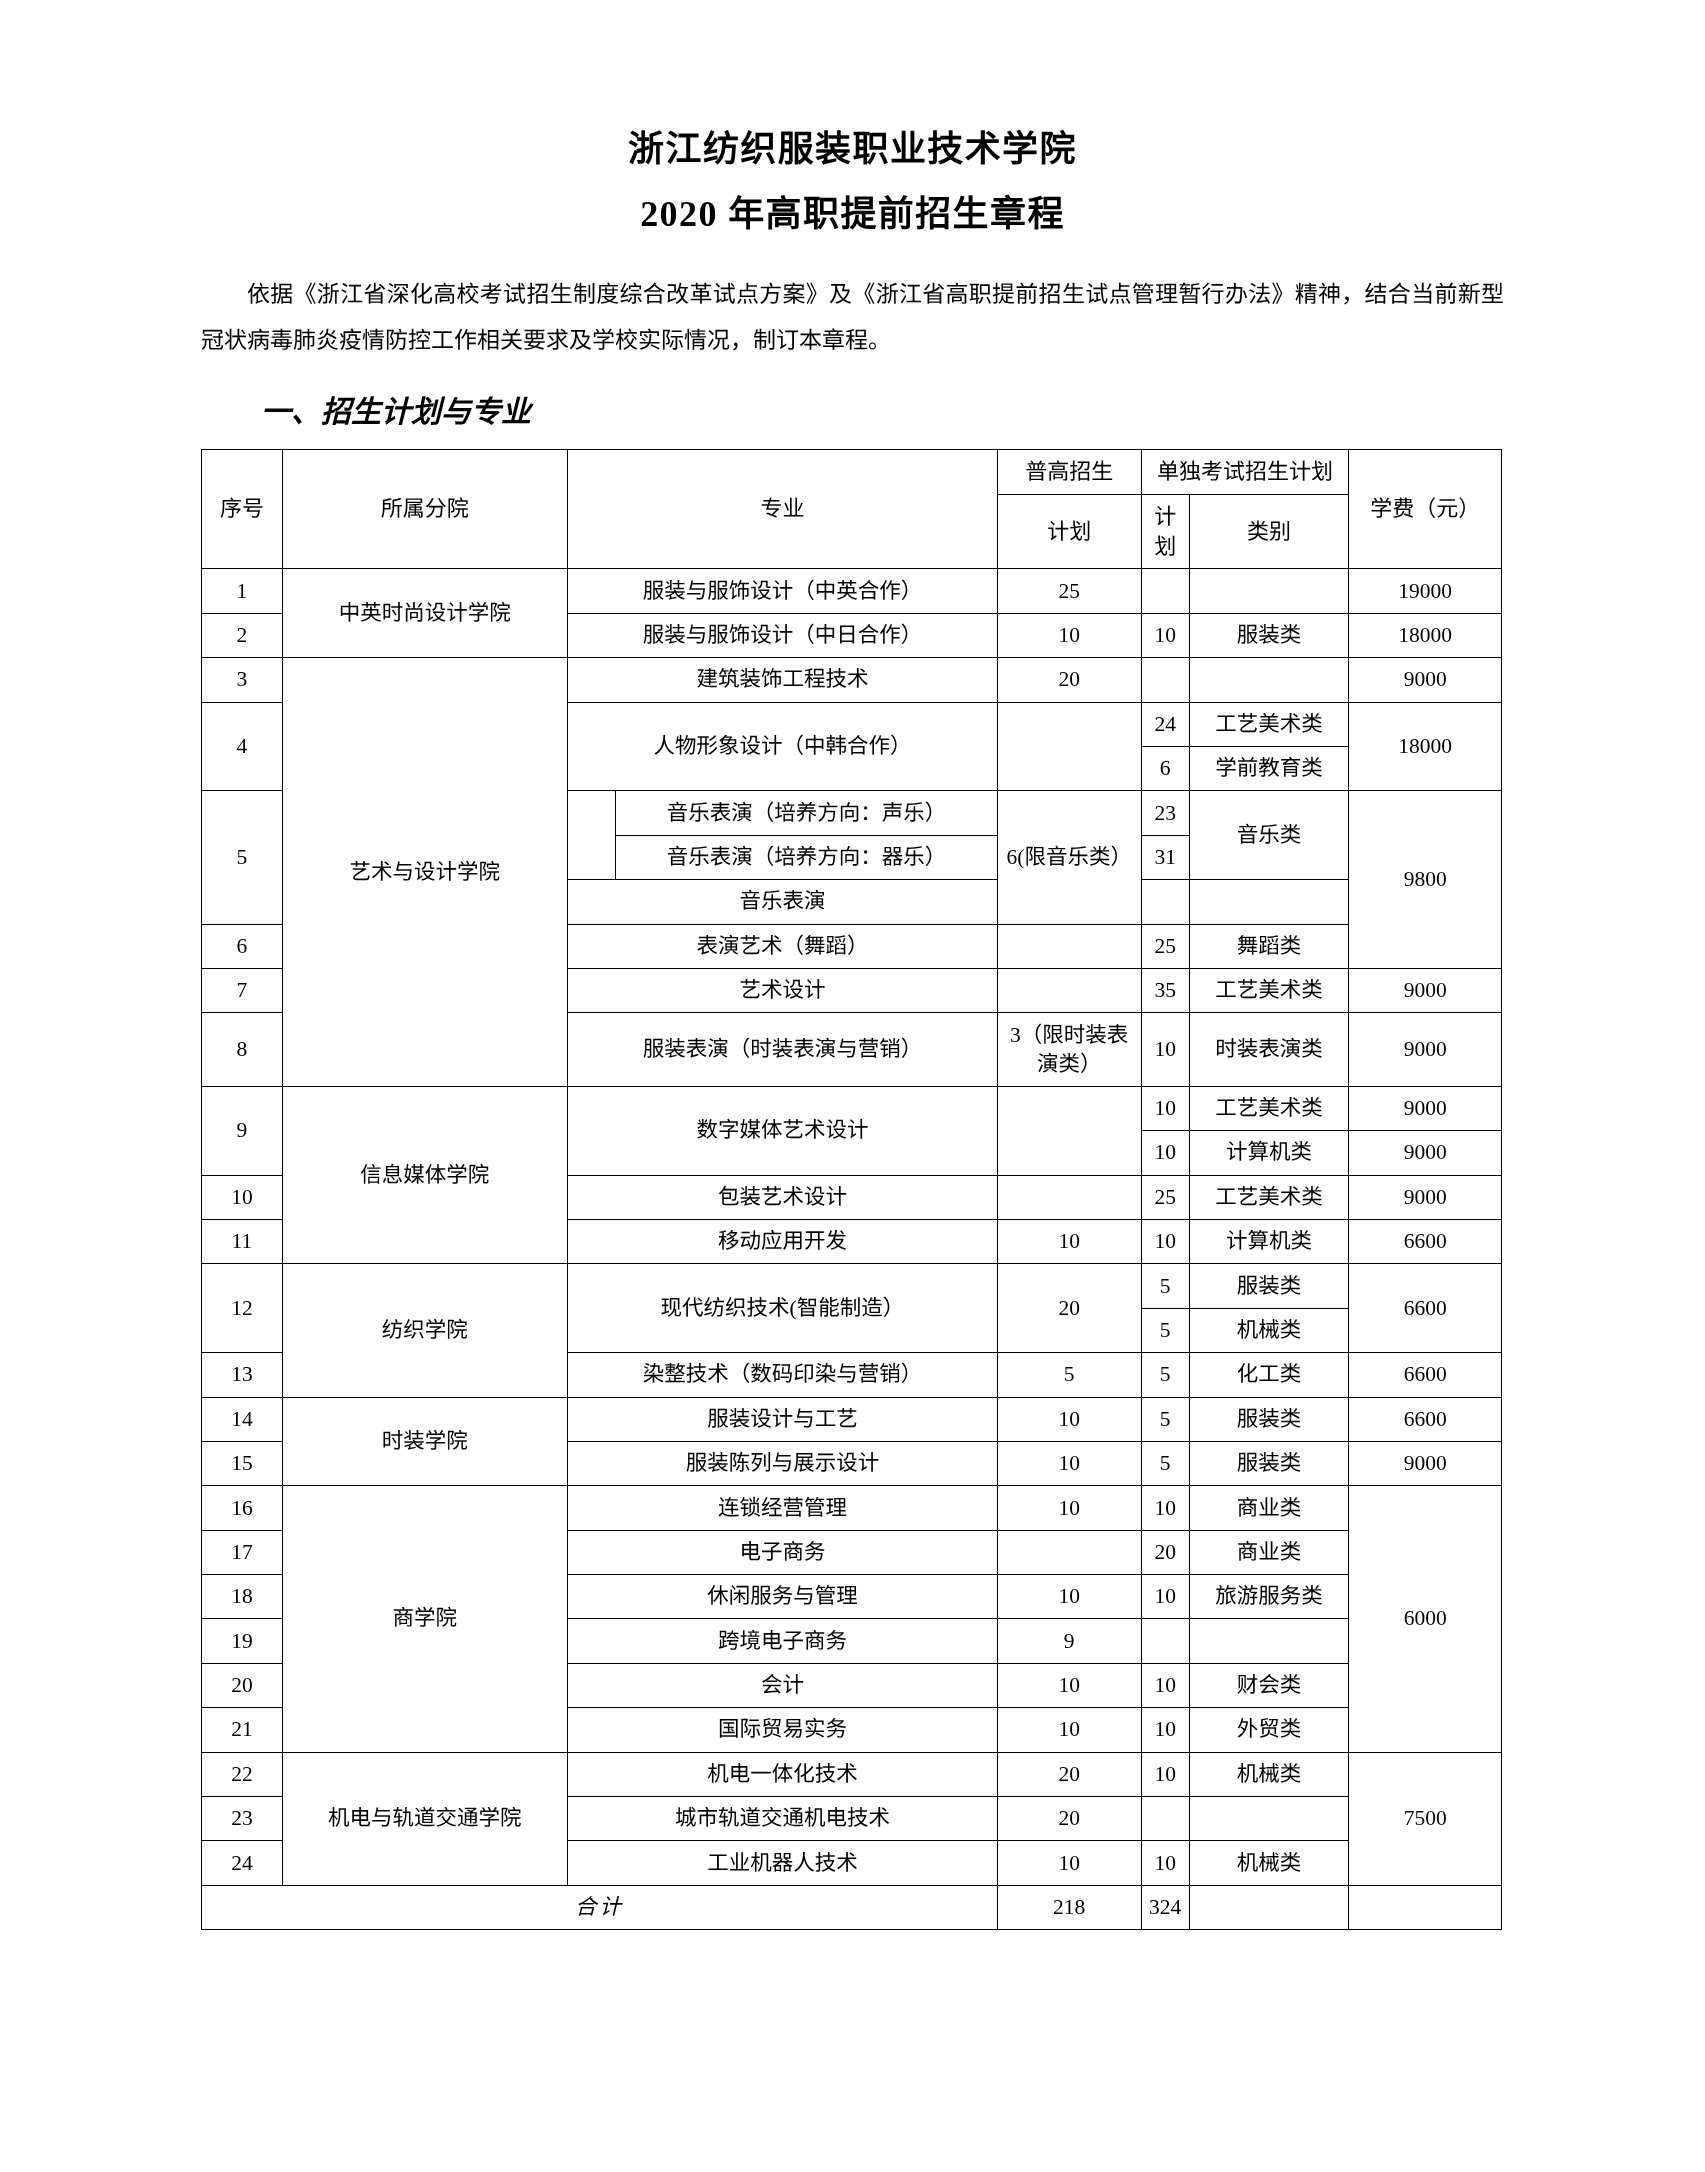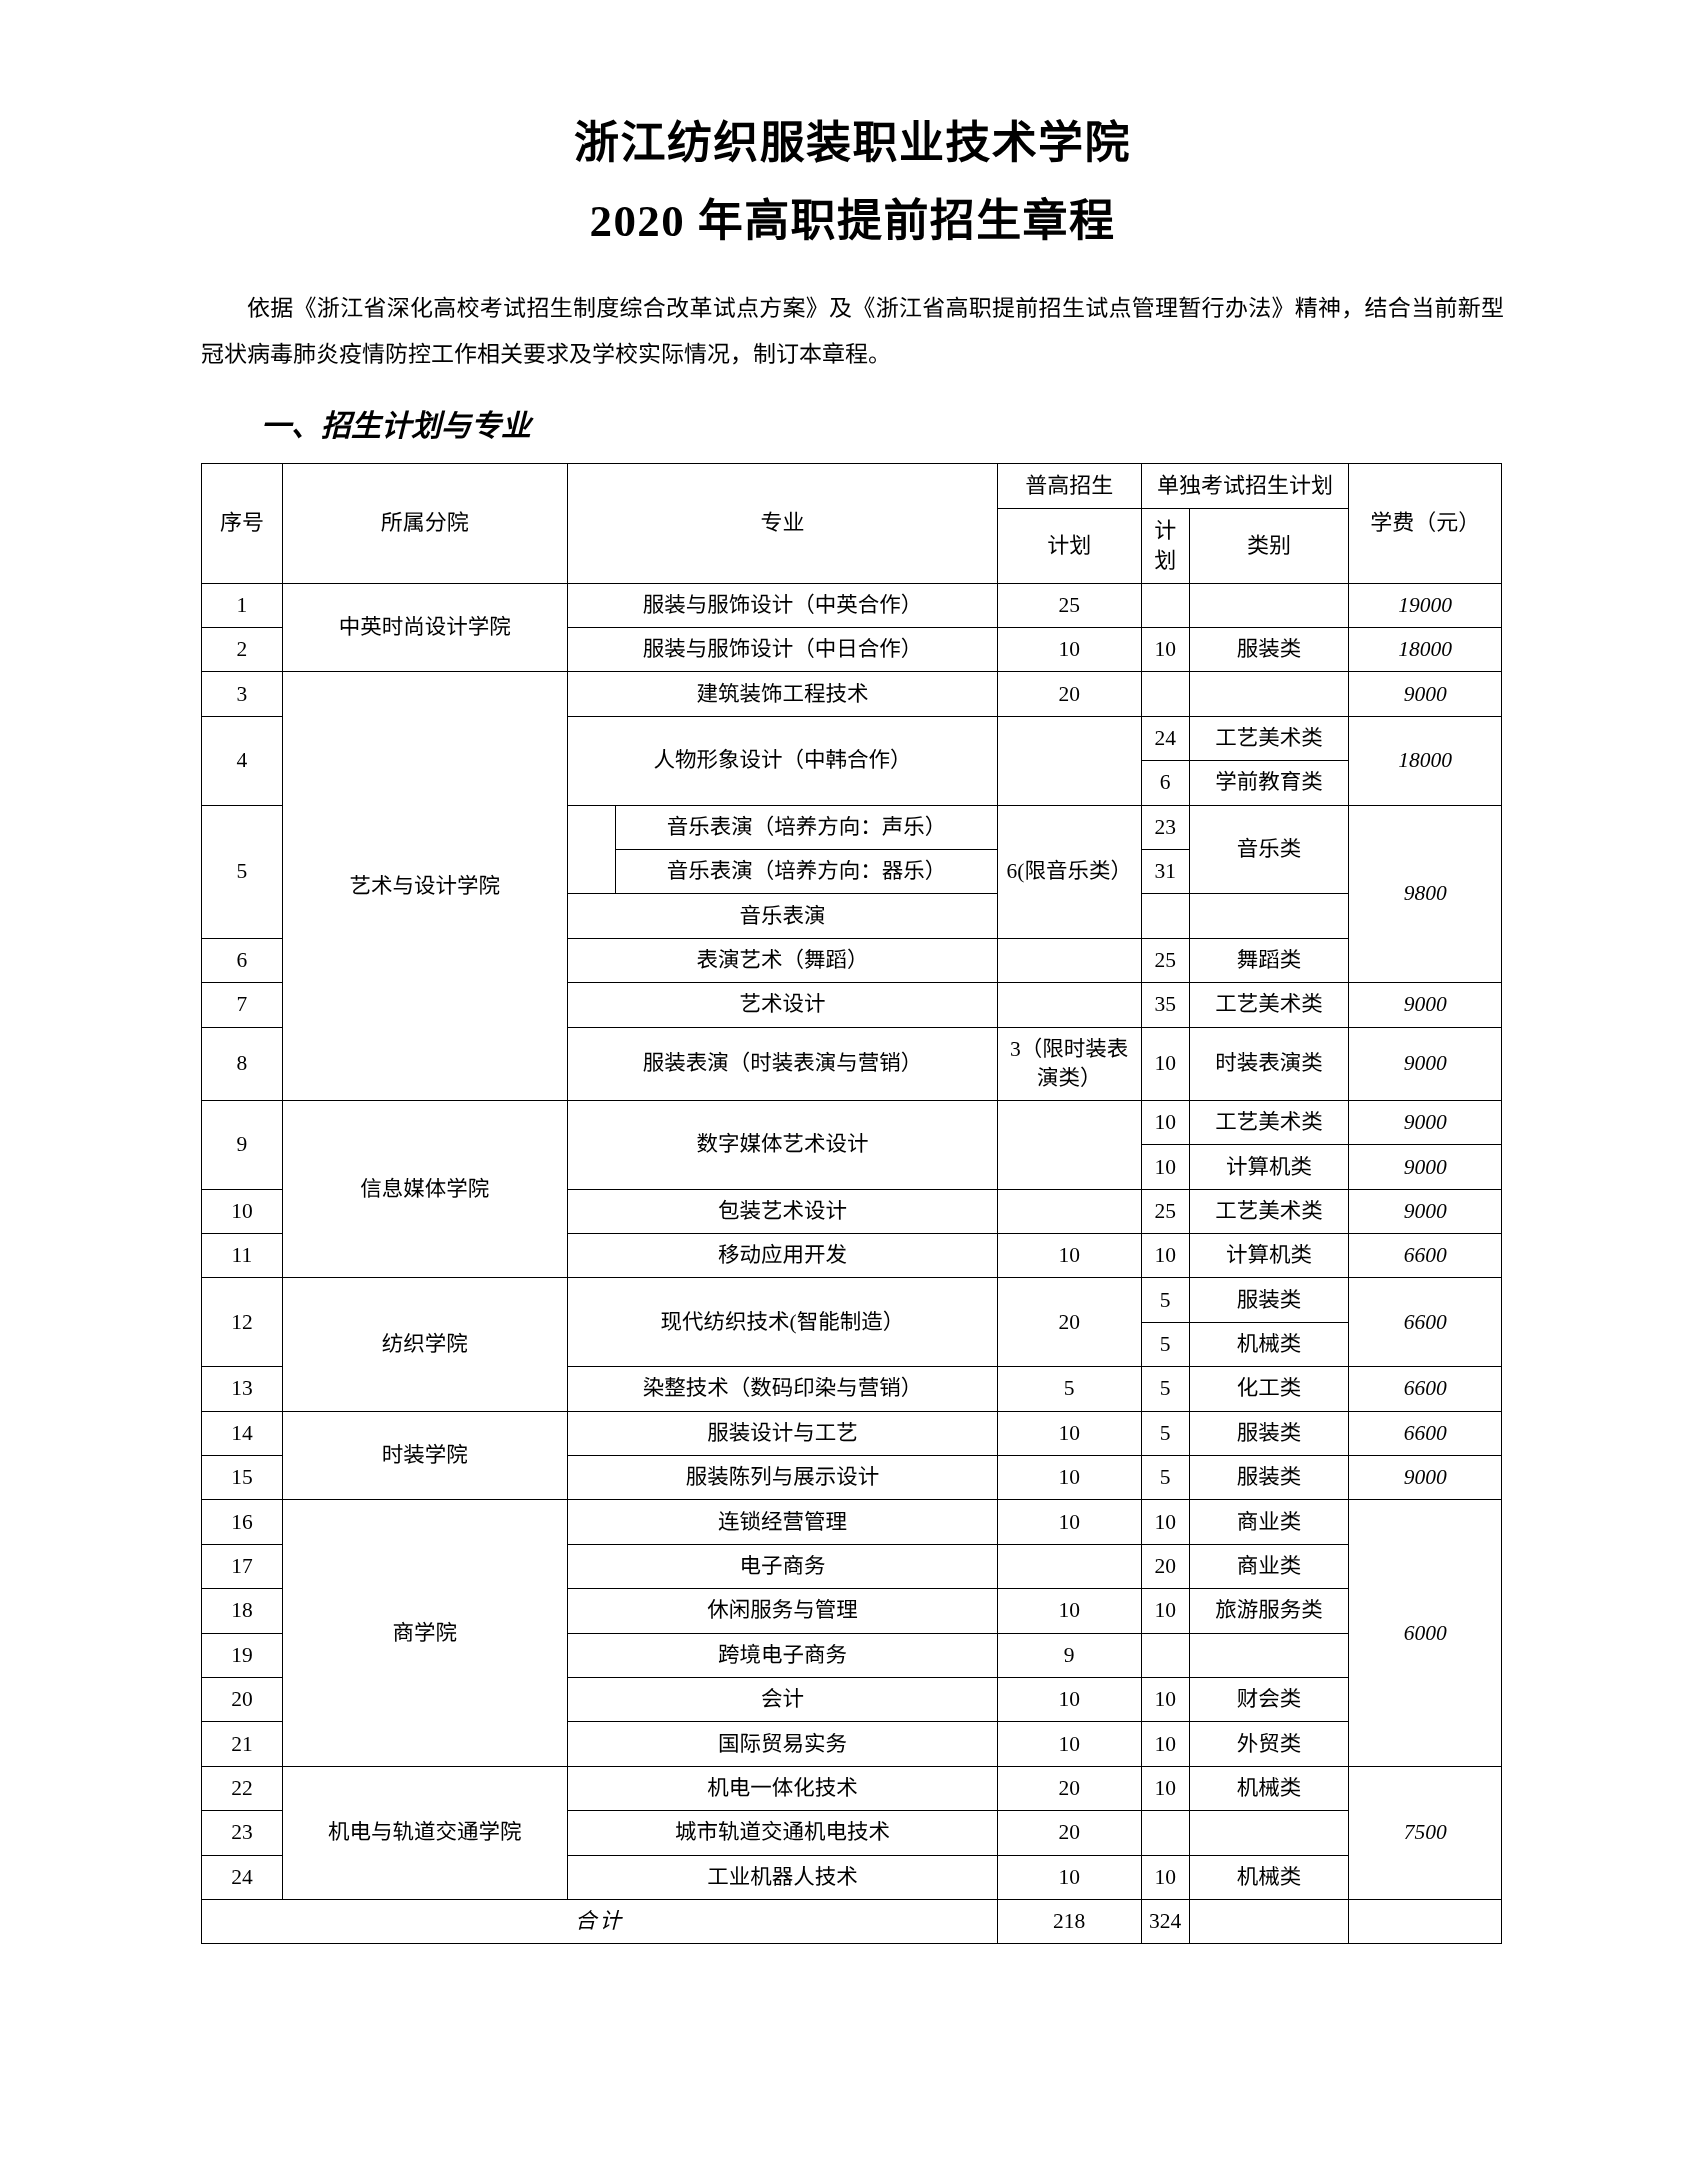--- a/index.html
+++ b/index.html
@@ -15,25 +15,25 @@
     position:relative;
     width:1705px;
     min-height:2172px;
     box-sizing:border-box;
     padding:107px 201px 29px 201px;
   }
 
   
   .doc-title{
     text-align:center;
-    font-size:45px;
+    font-size:36px;
     line-height:1.45;
     font-weight:700;
     letter-spacing:1.4px;
-    margin:4px;
+    margin:16px;
   }
   .doc-title .line{display:block;}
   .doc-title .line2{margin-top:13px;}
 
   
   .intro{
     margin:31.5px 0 0 0;
     font-size:23px;
     line-height:2.0;
     text-align:justify;
@@ -93,21 +93,21 @@
     border-bottom:none;
   }
 
   td.total{
     font-size:27px;
     font-weight:700;
     letter-spacing:2.9px;
     font-style:italic;
   }
   td.num{font-size:22px;}
-  td.fee{font-size:22px;font-style:italic;}
+  td.fee{font-size:22px;}
   .hdr-top{font-size:22px;}
 </style>
 </head>
 <body>
 
 <div class="page">
 
   <h1 class="doc-title">
     <span class="line line1">浙江纺织服装职业技术学院</span>
     <span class="line line2">2020 年高职提前招生章程</span>

